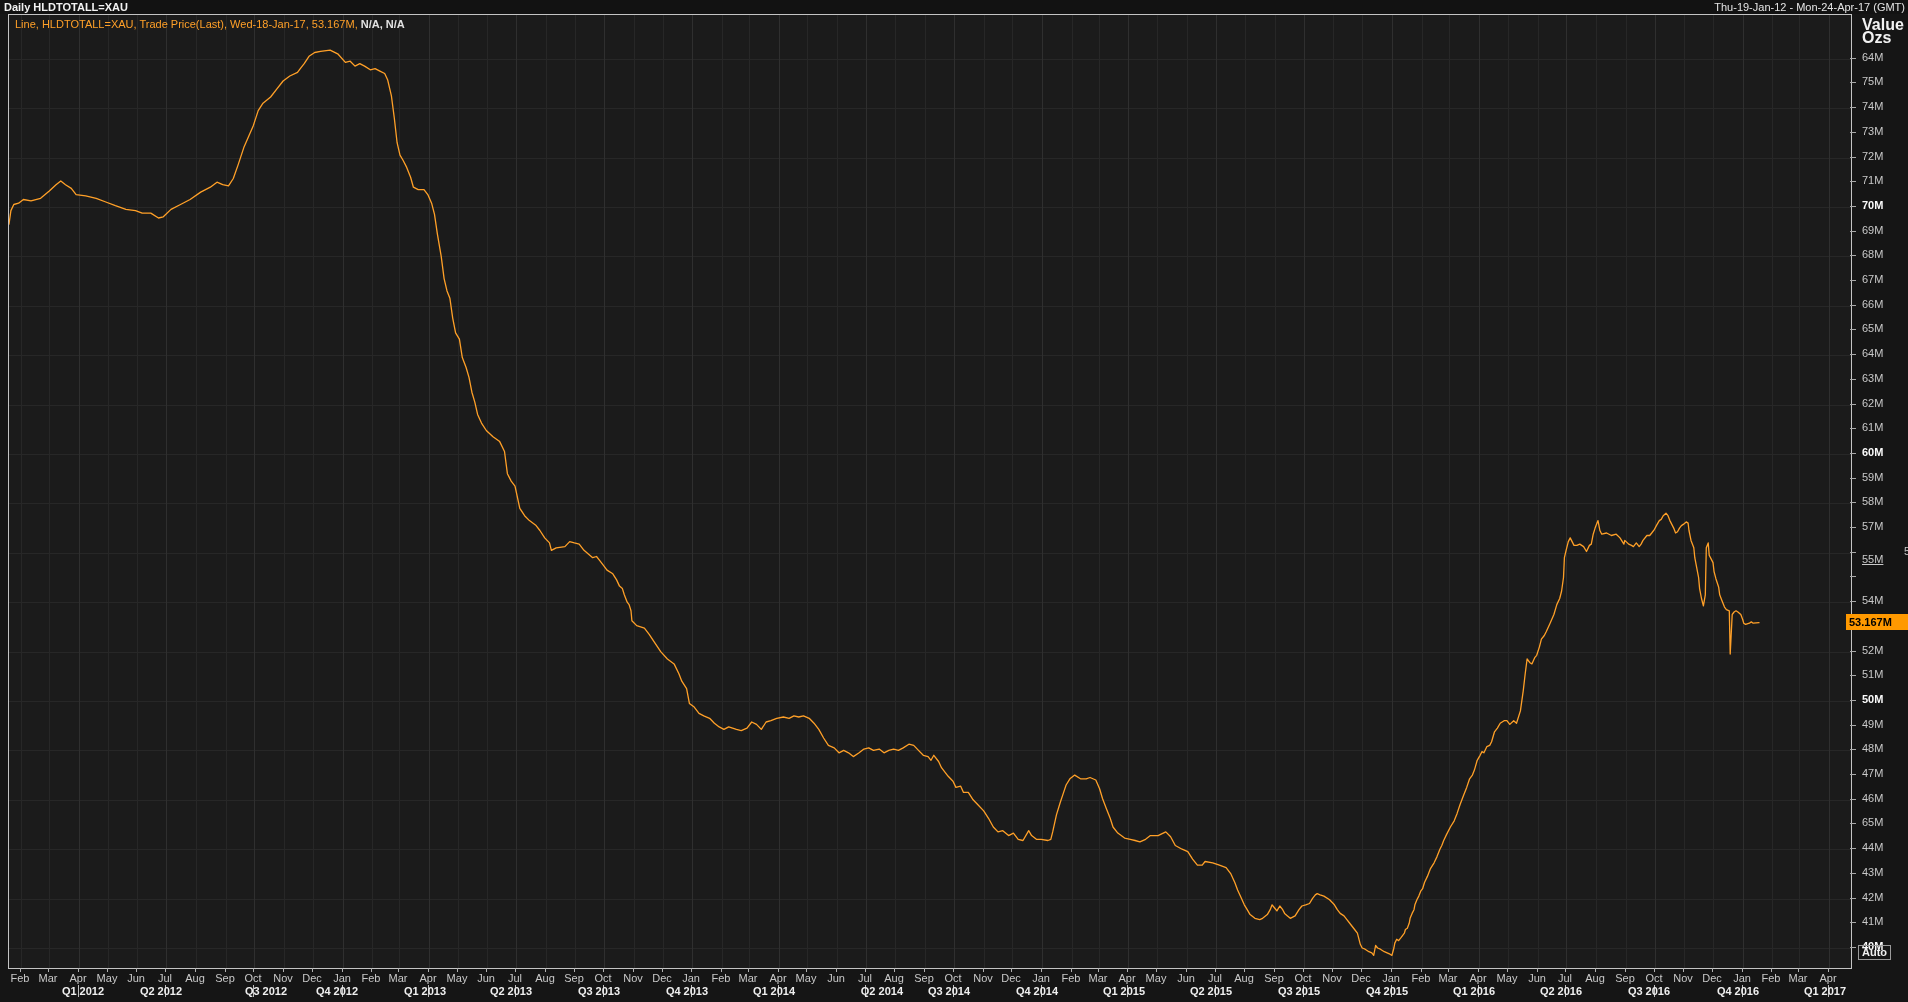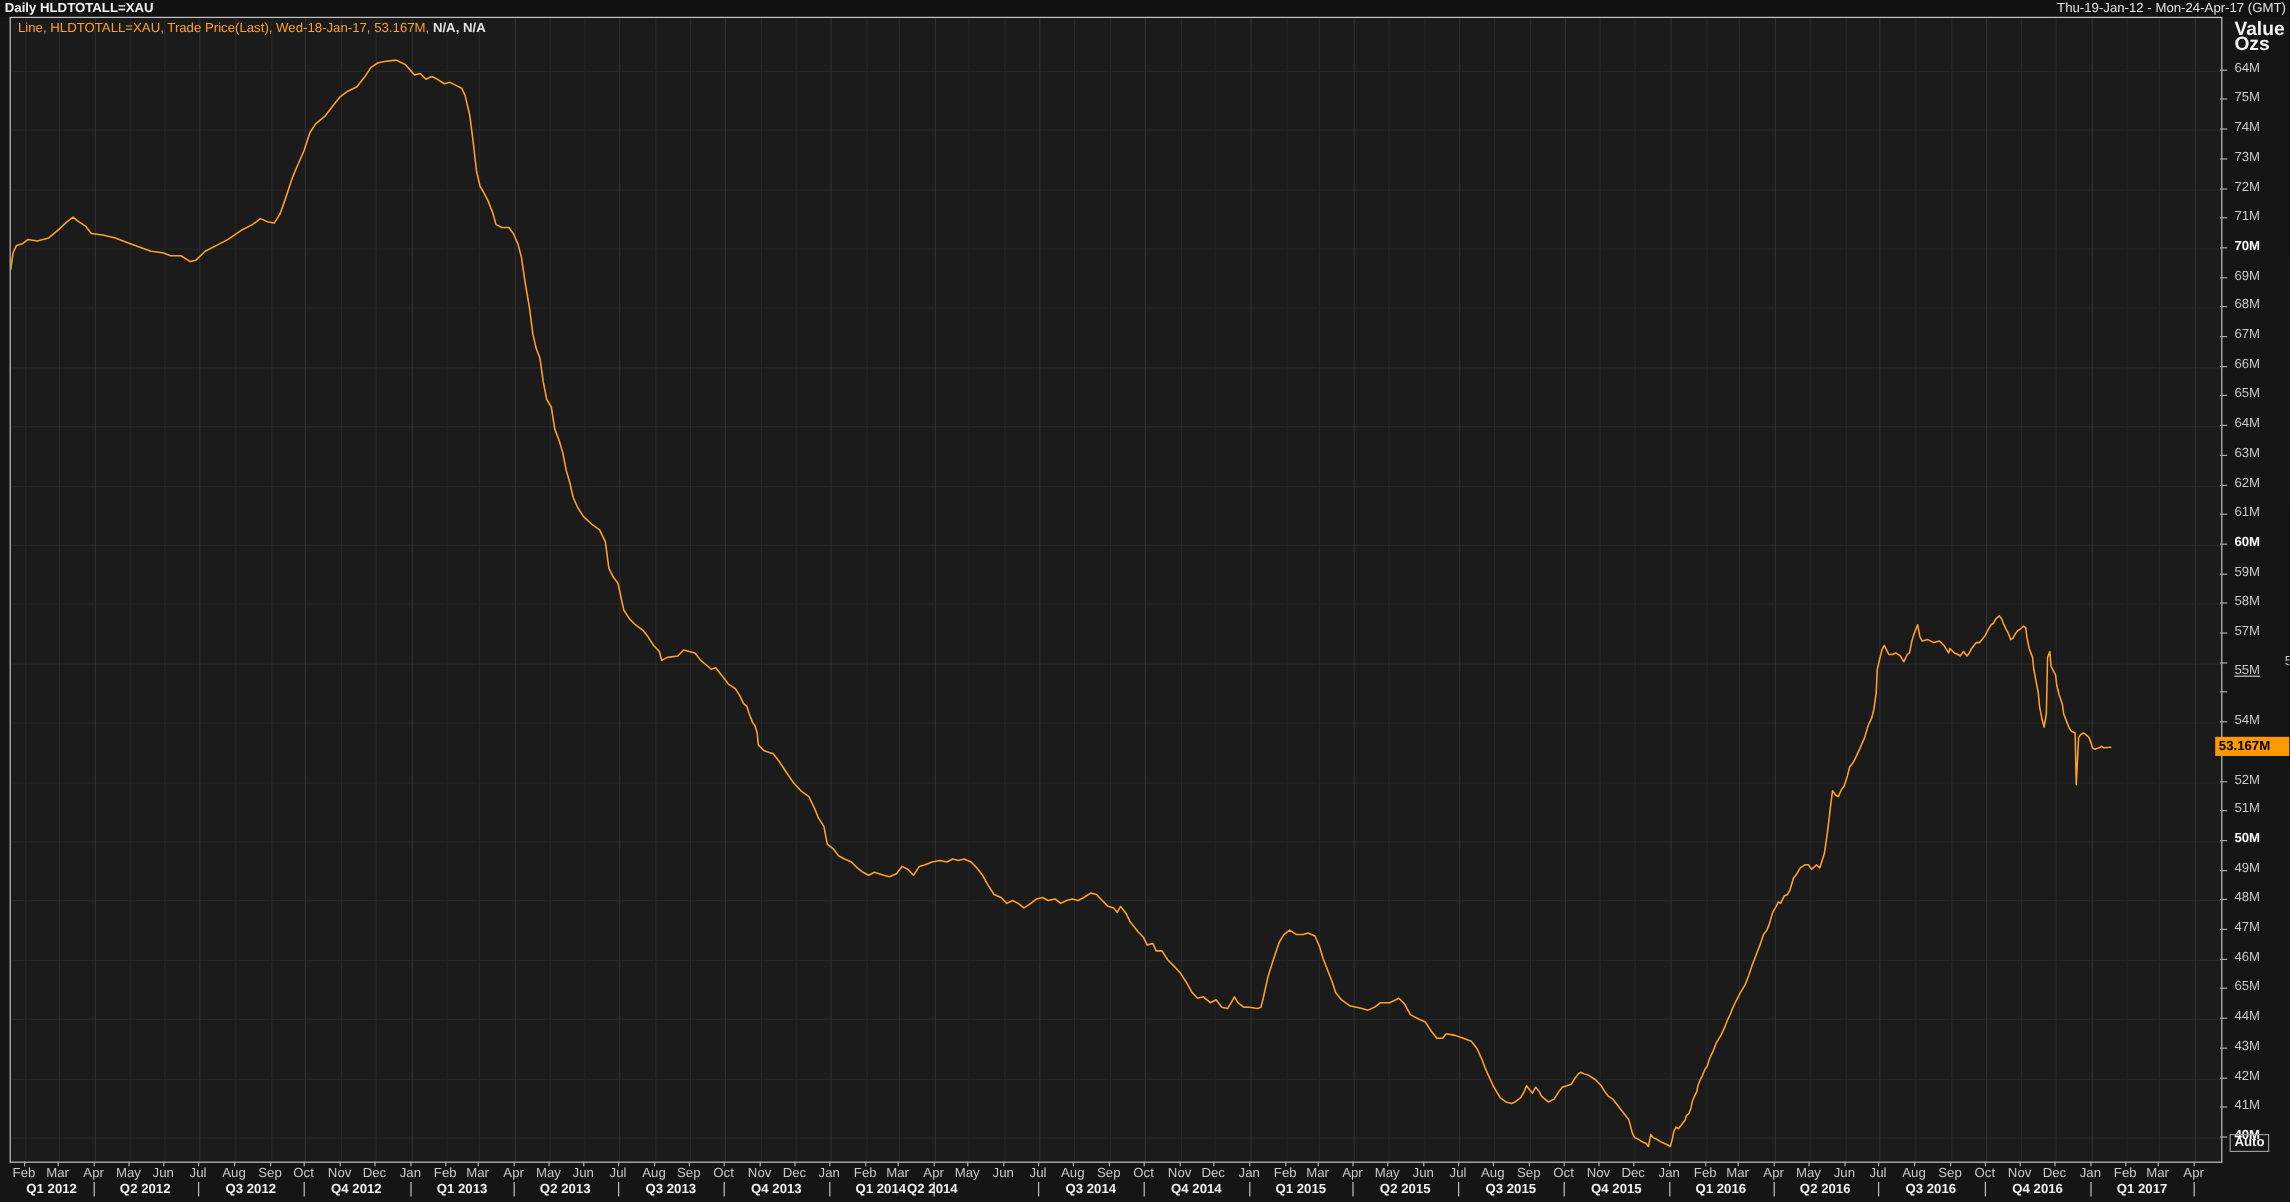--- a/index.html
+++ b/index.html
@@ -30,21 +30,21 @@
   #price-tag{position:absolute;left:1846px;width:62px;height:16px;background:#ff9900;color:#000;
              font-size:11px;font-weight:bold;line-height:16px;padding-left:3px;box-sizing:border-box;z-index:6;}
   
   #auto-btn{position:absolute;left:1858px;top:945px;border:1px solid #9a9a9a;color:#efefef;
             font-size:11px;font-weight:bold;padding:0 3px;line-height:13px;background:transparent;cursor:default;}
   
   #xaxis{position:absolute;left:0;top:968px;width:1908px;height:34px;}
   .mdash{position:absolute;top:0;width:1px;height:4px;background:#b0b0b0;}
   .mlabel{position:absolute;top:4px;width:30px;margin-left:-15px;text-align:center;font-size:11px;color:#c9c9c9;}
   .qsep{position:absolute;top:17px;width:1px;height:12px;background:#c0c0c0;}
-  .qlabel{position:absolute;top:17px;width:84px;margin-left:-42px;text-align:center;font-size:11px;font-weight:bold;color:#efefef;white-space:nowrap;}
+  .qlabel{position:absolute;top:17px;width:84px;margin-left:-42px;text-align:center;font-size:11px;font-weight:bold;color:#efefef;white-space:nowrap;padding-left:40px;}
 </style>
 </head>
 <body>
 
 <div id="app">
   <div id="topbar">
     <span id="chart-title">Daily HLDTOTALL=XAU</span>
     <span id="date-range">Thu-19-Jan-12 - Mon-24-Apr-17 (GMT)</span>
   </div>
 
@@ -363,28 +363,28 @@
       <div class="qsep" style="left: 1215px;"></div>
       <div class="qsep" style="left: 1303px;"></div>
       <div class="qsep" style="left: 1391px;"></div>
       <div class="qsep" style="left: 1478px;"></div>
       <div class="qsep" style="left: 1565px;"></div>
       <div class="qsep" style="left: 1654px;"></div>
       <div class="qsep" style="left: 1742px;"></div>
       <div class="qsep" style="left: 1828px;"></div>
       <div class="qlabel" style="left: 43px;">Q1 2012</div>
       <div class="qlabel" style="left: 121px;">Q2 2012</div>
-      <div class="qlabel" style="left: 209px;">Q3 2012</div>
+      <div class="qlabel" style="left: 226px;">Q3 2012</div>
       <div class="qlabel" style="left: 297px;">Q4 2012</div>
       <div class="qlabel" style="left: 385px;">Q1 2013</div>
       <div class="qlabel" style="left: 471px;">Q2 2013</div>
       <div class="qlabel" style="left: 559px;">Q3 2013</div>
       <div class="qlabel" style="left: 647px;">Q4 2013</div>
       <div class="qlabel" style="left: 734px;">Q1 2014</div>
-      <div class="qlabel" style="left: 777px;">Q2 2014</div>
+      <div class="qlabel" style="left: 821px; text-align: right;">Q2 2014</div>
       <div class="qlabel" style="left: 909px;">Q3 2014</div>
       <div class="qlabel" style="left: 997px;">Q4 2014</div>
       <div class="qlabel" style="left: 1084px;">Q1 2015</div>
       <div class="qlabel" style="left: 1171px;">Q2 2015</div>
       <div class="qlabel" style="left: 1259px;">Q3 2015</div>
       <div class="qlabel" style="left: 1347px;">Q4 2015</div>
       <div class="qlabel" style="left: 1434px;">Q1 2016</div>
       <div class="qlabel" style="left: 1521px;">Q2 2016</div>
       <div class="qlabel" style="left: 1609px;">Q3 2016</div>
       <div class="qlabel" style="left: 1698px;">Q4 2016</div>

